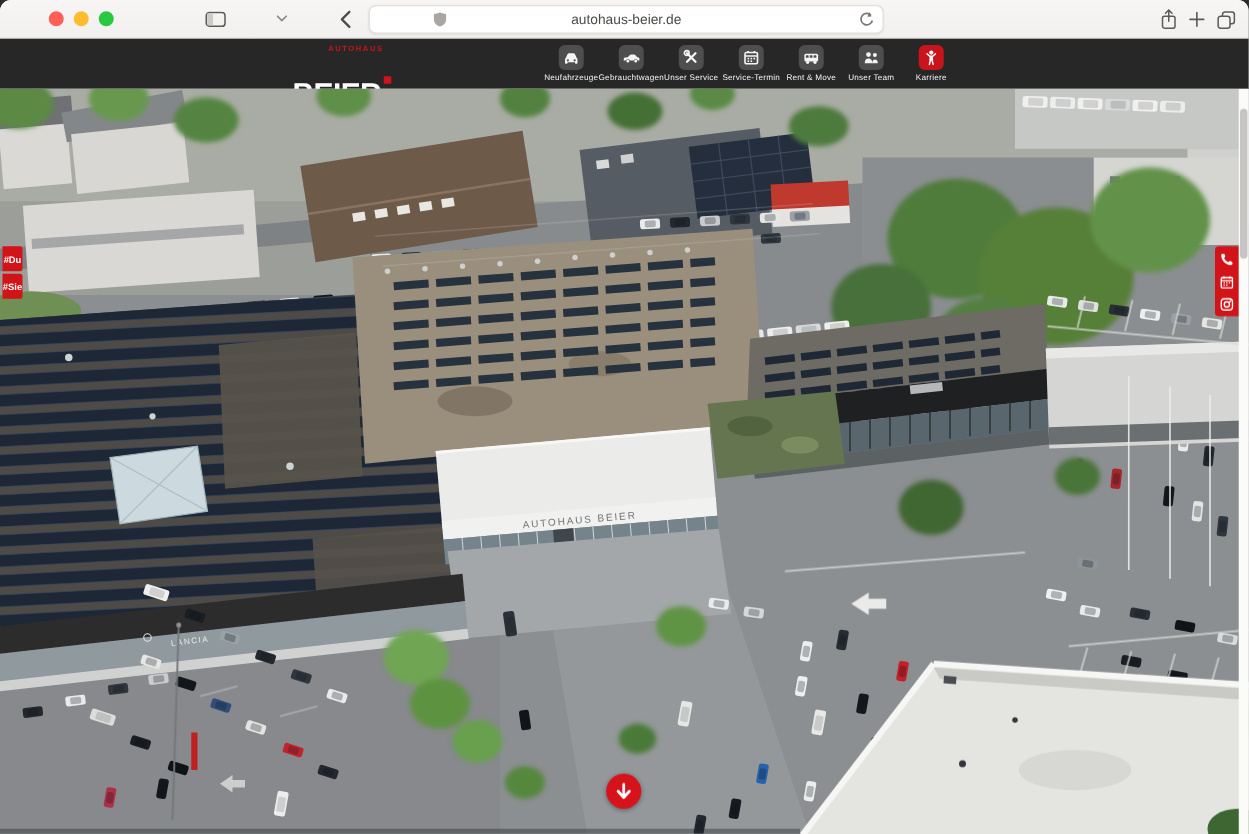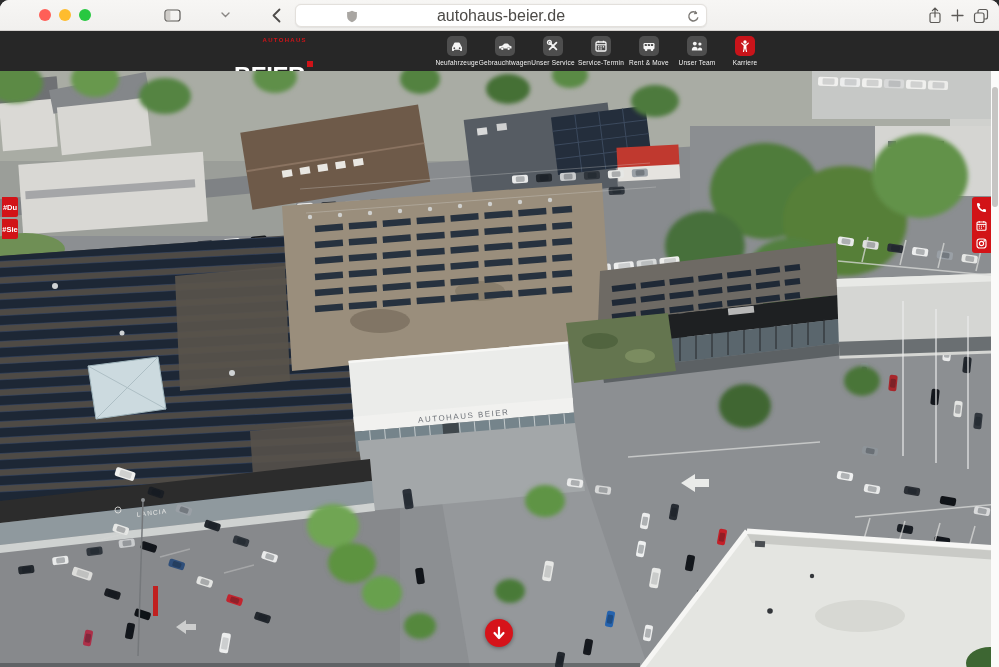--- a/index.html
+++ b/index.html
@@ -4,21 +4,21 @@
 <style>
   html,body{margin:0;padding:0;background:#2c2c2c;font-family:"Liberation Sans",sans-serif;}
   .window{position:relative;width:999px;height:667px;background:#fff;border-radius:9px 9px 0 0;overflow:hidden;}
   
   .toolbar{position:relative;height:30px;background:linear-gradient(#f7f6f4,#f1f0ee);border-bottom:1px solid #d5d2cf;}
   .tl{position:absolute;left:39px;top:9px;display:flex;gap:8px;}
   .tl span{width:12px;height:12px;border-radius:50%;display:block;}
   .tb-btn{position:absolute;top:7px;width:18px;height:16px;display:grid;place-items:center;color:#5c5a57;}
   .urlbar{position:absolute;left:295px;top:4px;width:410px;height:21px;background:#fff;border:1px solid #e3e0dc;
           border-radius:6px;box-shadow:0 .5px 1.5px rgba(0,0,0,.07);display:flex;align-items:center;justify-content:center;
-          font-size:16px;color:#4c4a47;}
+          font-size:11px;color:#4c4a47;}
   .urlbar .shield{position:absolute;left:50px;top:4px;}
   .urlbar .reload{position:absolute;right:7px;top:4px;}
   .right-btns{position:absolute;right:10px;top:7px;display:flex;gap:9px;color:#5c5a57;}
   
   .navbar{position:relative;height:40px;background:#272727;}
   .logo{position:absolute;left:234px;top:3px;height:34px;cursor:pointer;}
   .logo-row{display:flex;height:34px;margin-top:27px;}
   .logo-main{font-size:24px;font-weight:bold;color:#fff;letter-spacing:-.5px;line-height:30px;}
   .logo-sq{width:6px;height:6px;background:#cf1318;margin:0 0 8px 2px;}
   .logo-top{position:absolute;top:3px;right:6px;color:#cf1318;font-size:6px;font-weight:bold;letter-spacing:1.3px;}

